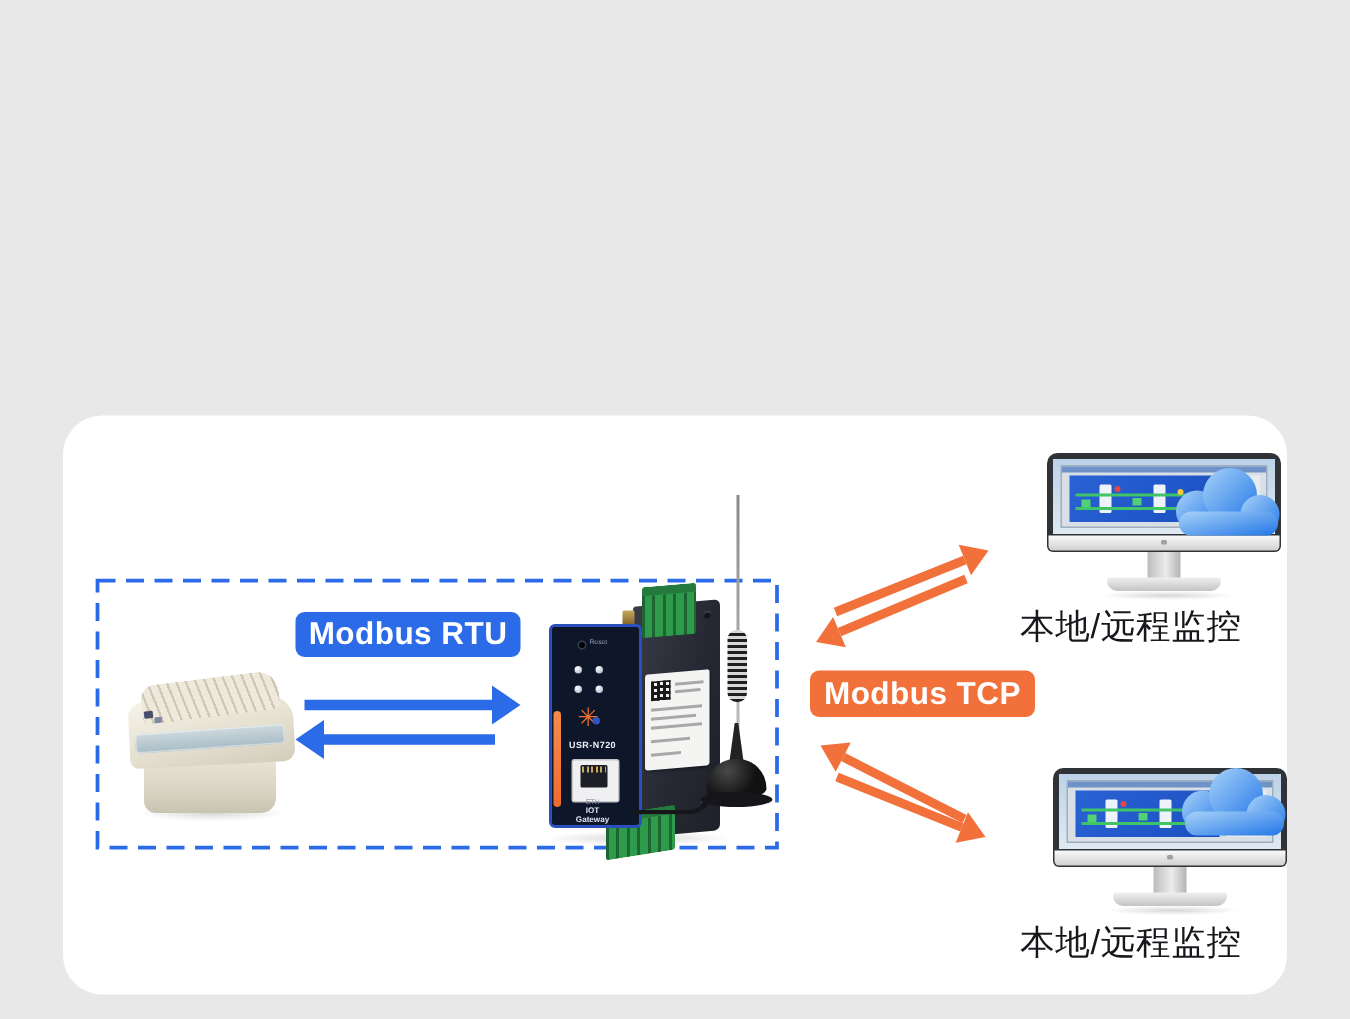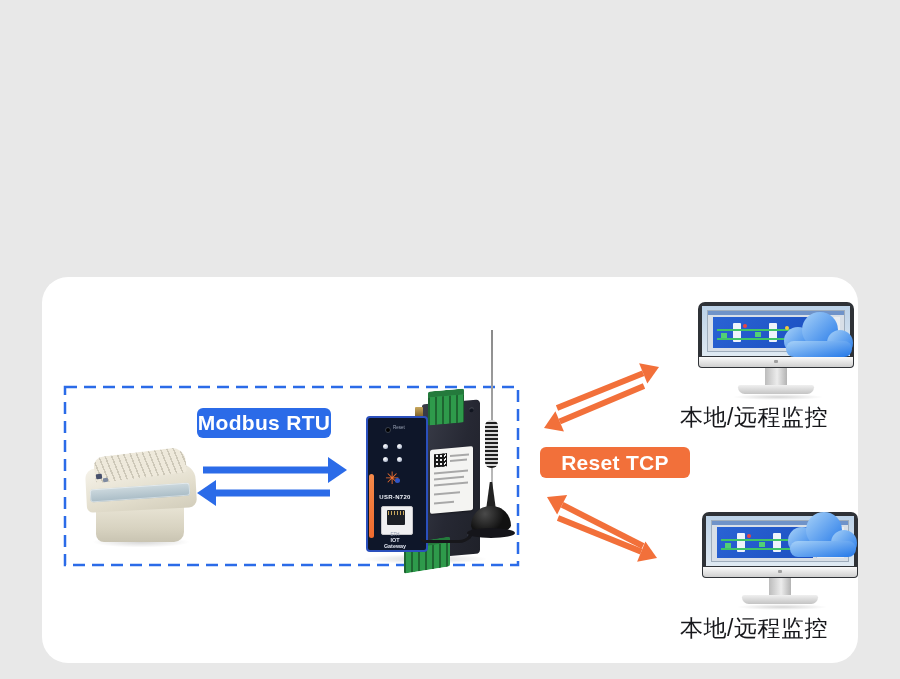--- a/index.html
+++ b/index.html
@@ -10,21 +10,21 @@
   
   #card{left:42px;top:277px;width:816px;height:386px;background:var(--card,#fff);border-radius:26px;}
 
   
   #overlay{left:0;top:0;width:900px;height:679px;z-index:2;pointer-events:none;}
 
   .layer3{z-index:3;}
 
   
   .proto-label{color:#fff;font-weight:600;font-size:21px;text-align:center;border-radius:6px;letter-spacing:.3px;}
-  #rtu-label{left:197px;top:408px;width:134px;height:30px;line-height:30px;background:var(--blue,#2B6BE8);}
+  #rtu-label{left:197px;top:408px;width:150px;height:30px;line-height:30px;background:var(--blue,#2B6BE8);}
   #tcp-label{left:540px;top:447px;width:150px;height:31px;line-height:31px;background:var(--orange,#F2703A);}
 
   
   .caption{font-size:23px;font-weight:400;color:var(--caption,#17181c);letter-spacing:.5px;white-space:nowrap;}
   #caption-top{left:680px;top:402px;}
   #caption-bottom{left:680px;top:613px;}
 
   
   #printer{left:80px;top:444px;width:122px;height:108px;}
   .pr-shadow{left:8px;top:92px;width:106px;height:12px;background:radial-gradient(ellipse at center,rgba(0,0,0,.16),transparent 65%);}
@@ -184,21 +184,21 @@
     </div>
 
     <div class="abs ant-cable"></div>
     <div class="abs ant-whip"></div>
     <div class="abs ant-coil"></div>
     <div class="abs ant-cone"></div>
     <div class="abs ant-dome"></div>
     <div class="abs ant-base"></div>
   </div>
 
-  <div id="tcp-label" class="abs proto-label layer3">Reset TCP</div>
+  <div id="tcp-label" class="abs proto-label layer3">Modbus TCP</div>
 
   <div id="monitor-top" class="abs monitor layer3">
     <div class="abs mon-bezel">
       <div class="abs mon-screen">
         <div class="abs win">
           <div class="abs win-title"></div>
           <div class="abs canvas">
             <div class="abs scol" style="left:20px"></div>
             <div class="abs scol" style="left:56px"></div>
             <div class="abs hline" style="top:12px"></div>

